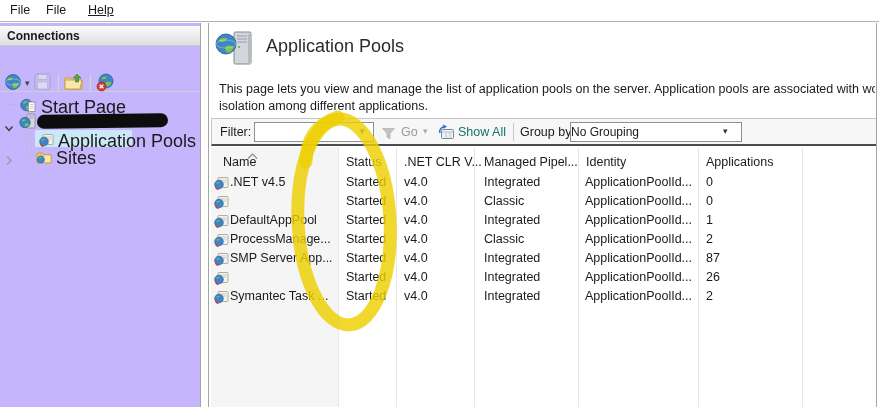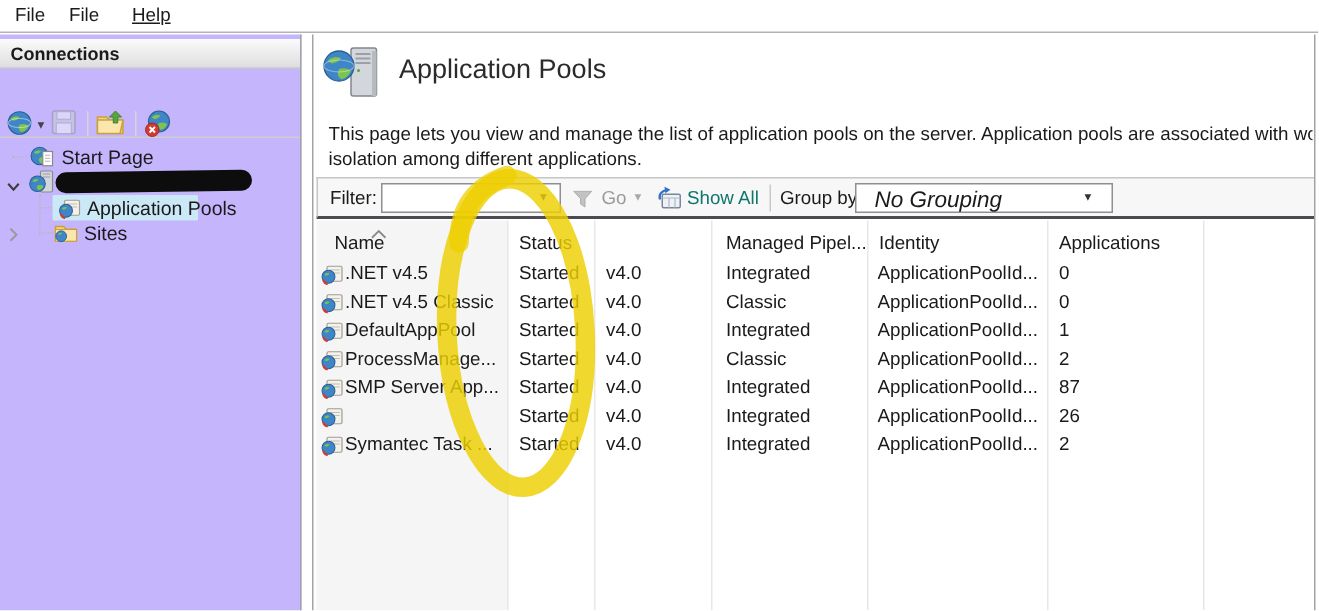--- a/index.html
+++ b/index.html
@@ -13,21 +13,21 @@
   .menu-file { left:10px;text-align:right; } .menu-view { left:46px; } .menu-help { left:88px;text-decoration:underline; }
 
   
   .left-panel { position:absolute; left:0; top:23px; width:201px; height:384px; background:#c4b5fd; border-right:1px solid #a3a3a3; }
   .conn-header { position:absolute; left:0; top:3px; width:200px; height:20px; background:linear-gradient(#fbfbfb,#dedede); border-bottom:1px solid #c9c9c9; font-size:12px; font-weight:bold; padding:3px 0 0 7px; }
   .conn-toolbar { position:absolute; left:0; top:24px; width:200px; height:45px; border-bottom:1px solid #cfcfcf; }
   .tb-btn { position:absolute; width:22px; height:20px; top:26px; }
   .tb-sep { position:absolute; top:27px; width:1px; height:17px; background:#d5d5d5; }
   .drop-glyph { font-size:9px; color:#444; }
 
-  .tree-row { position:absolute; left:0; width:200px; height:17px; font-size:13px; white-space:nowrap; }
+  .tree-row { position:absolute; left:0; width:200px; height:17px; font-size:18px; white-space:nowrap; }
   .tree-label { position:absolute; top:1px; }
   .tree-icon { position:absolute; }
   .chev { position:absolute; }
   .sel-highlight { position:absolute; left:35px; top:0; width:97px; height:17px; background:#cbe8f6; border-radius:1px; }
   .redaction { position:absolute; left:37px; top:1px; width:131px; height:14px; background:#0d0d0d; border-radius:7px; transform:rotate(-0.8deg); }
   .guide { position:absolute; border-color:#b9b9b9 !important; }
 
   
   .main-panel { position:absolute; left:208px; top:23px; width:669px; height:384px; background:#fff; border-left:1px solid #a3a3a3; border-right:1px solid #a3a3a3; overflow:hidden; }
   .page-header-icon { position:absolute; left:6px; top:7px; }
@@ -41,21 +41,21 @@
   .fb-filter-label { left:8px; }
   .fb-combo { position:absolute; left:42px; top:3px; width:120px; height:20px; background:#fff; border:1px solid #8f8f8f; font-size:12px; padding:0 18px 0 4px; font-family:"Liberation Sans",sans-serif; }
   .fb-combo-arrow { position:absolute; left:148px; top:7px; font-size:9px; color:#333; }
   .fb-funnel { position:absolute; left:170px; top:7px; }
   .fb-go { position:absolute; left:189px; top:6px; font-size:12.5px; color:#9a9a9a; }
   .fb-go-arrow { position:absolute; left:211px; top:7px; font-size:9px; color:#aaa; }
   .fb-showall-icon { position:absolute; left:226px; top:5px; }
   .fb-showall { position:absolute; left:246px; top:6px; font-size:12.5px; color:#0f766e; }
   .fb-sep { position:absolute; left:301px; top:4px; width:1px; height:18px; background:#c9c9c9; }
   .fb-groupby-label { left:308px; }
-  .fb-groupby { position:absolute; left:358px; top:3px; width:172px; height:20px; background:#fff; border:1px solid #8f8f8f; font-size:15px; padding:2px 0 0 12px;font-style:italic; }
+  .fb-groupby { position:absolute; left:358px; top:3px; width:172px; height:20px; background:#fff; border:1px solid #8f8f8f; font-size:12px; padding:2px 0 0 0; }
   .fb-groupby-arrow { position:absolute; left:511px; top:7px; font-size:9px; color:#333; }
 
   
   .sorted-shade { position:absolute; left:2px; top:124px; width:127px; height:260px; background:#f5f5f5; }
   .gridline { position:absolute; top:124px; bottom:0; width:1px; background:#e7e7e7; }
   .gl-1 { left:129px; } .gl-2 { left:187px; } .gl-3 { left:265px; }
   .gl-4 { left:369px; } .gl-5 { left:489px; } .gl-6 { left:593px; }
 
   .list-header { position:absolute; left:2px; top:124px; width:666px; height:26px; font-size:12.5px; }
   .hcell { position:absolute; top:0; height:26px; line-height:30px; white-space:nowrap; cursor:default; }
@@ -257,20 +257,21 @@
     <div class="gridline gl-6"></div>
 
     <div class="list-header">
       <span class="hcell hc-name">Name</span>
       <span class="sort-arrow">
         <svg width="11" height="7" viewBox="0 0 11 7">
             <polyline points="1,5.5 5.5,1 10,5.5" fill="none" stroke="#8a8a8a" stroke-width="1.2"></polyline>
           </svg>
       </span>
       <span class="hcell hc-status">Status</span>
+      <span class="hcell hc-clr">.NET CLR V...</span>
       <span class="hcell hc-pipe">Managed Pipel...</span>
       <span class="hcell hc-identity">Identity</span>
       <span class="hcell hc-apps">Applications</span>
     </div>
 
     <div class="rows">
 
       <div class="row">
         <span class="cell c-icon"><svg width="15" height="15" viewBox="0 0 15 15">
               <rect x="4" y="2.5" width="10" height="10" rx="1" fill="#f3f1ec" stroke="#a29c90" stroke-width="0.8"></rect>
@@ -288,21 +289,20 @@
       </div>
 
       <div class="row">
         <span class="cell c-icon"><svg width="15" height="15" viewBox="0 0 15 15">
               <rect x="4" y="2.5" width="10" height="10" rx="1" fill="#f3f1ec" stroke="#a29c90" stroke-width="0.8"></rect>
               <path d="M5.5 5 h7 M5.5 7 h7" stroke="#c4beb2" stroke-width="0.7"></path>
               <circle cx="5" cy="9.5" r="4.3" fill="#3e86c8" stroke="#2b5f94" stroke-width="0.7"></circle>
               <path d="M2.2 8 q1.7 -1.5 3.6 -0.7 q-0.8 1.3 -2.5 1.5 Z" fill="#7ec24f"></path>
               <path d="M1.5 11.5 a4 4 0 0 0 3 3" fill="none" stroke="#d23b31" stroke-width="1.4"></path>
             </svg></span>
-        <span class="cell c-name">.NET v4.5 Classic</span>
         <span class="cell c-status">Started</span>
         <span class="cell c-clr">v4.0</span>
         <span class="cell c-pipe">Classic</span>
         <span class="cell c-identity">ApplicationPoolId...</span>
         <span class="cell c-apps">0</span>
       </div>
 
       <div class="row">
         <span class="cell c-icon"><svg width="15" height="15" viewBox="0 0 15 15">
               <rect x="4" y="2.5" width="10" height="10" rx="1" fill="#f3f1ec" stroke="#a29c90" stroke-width="0.8"></rect>

